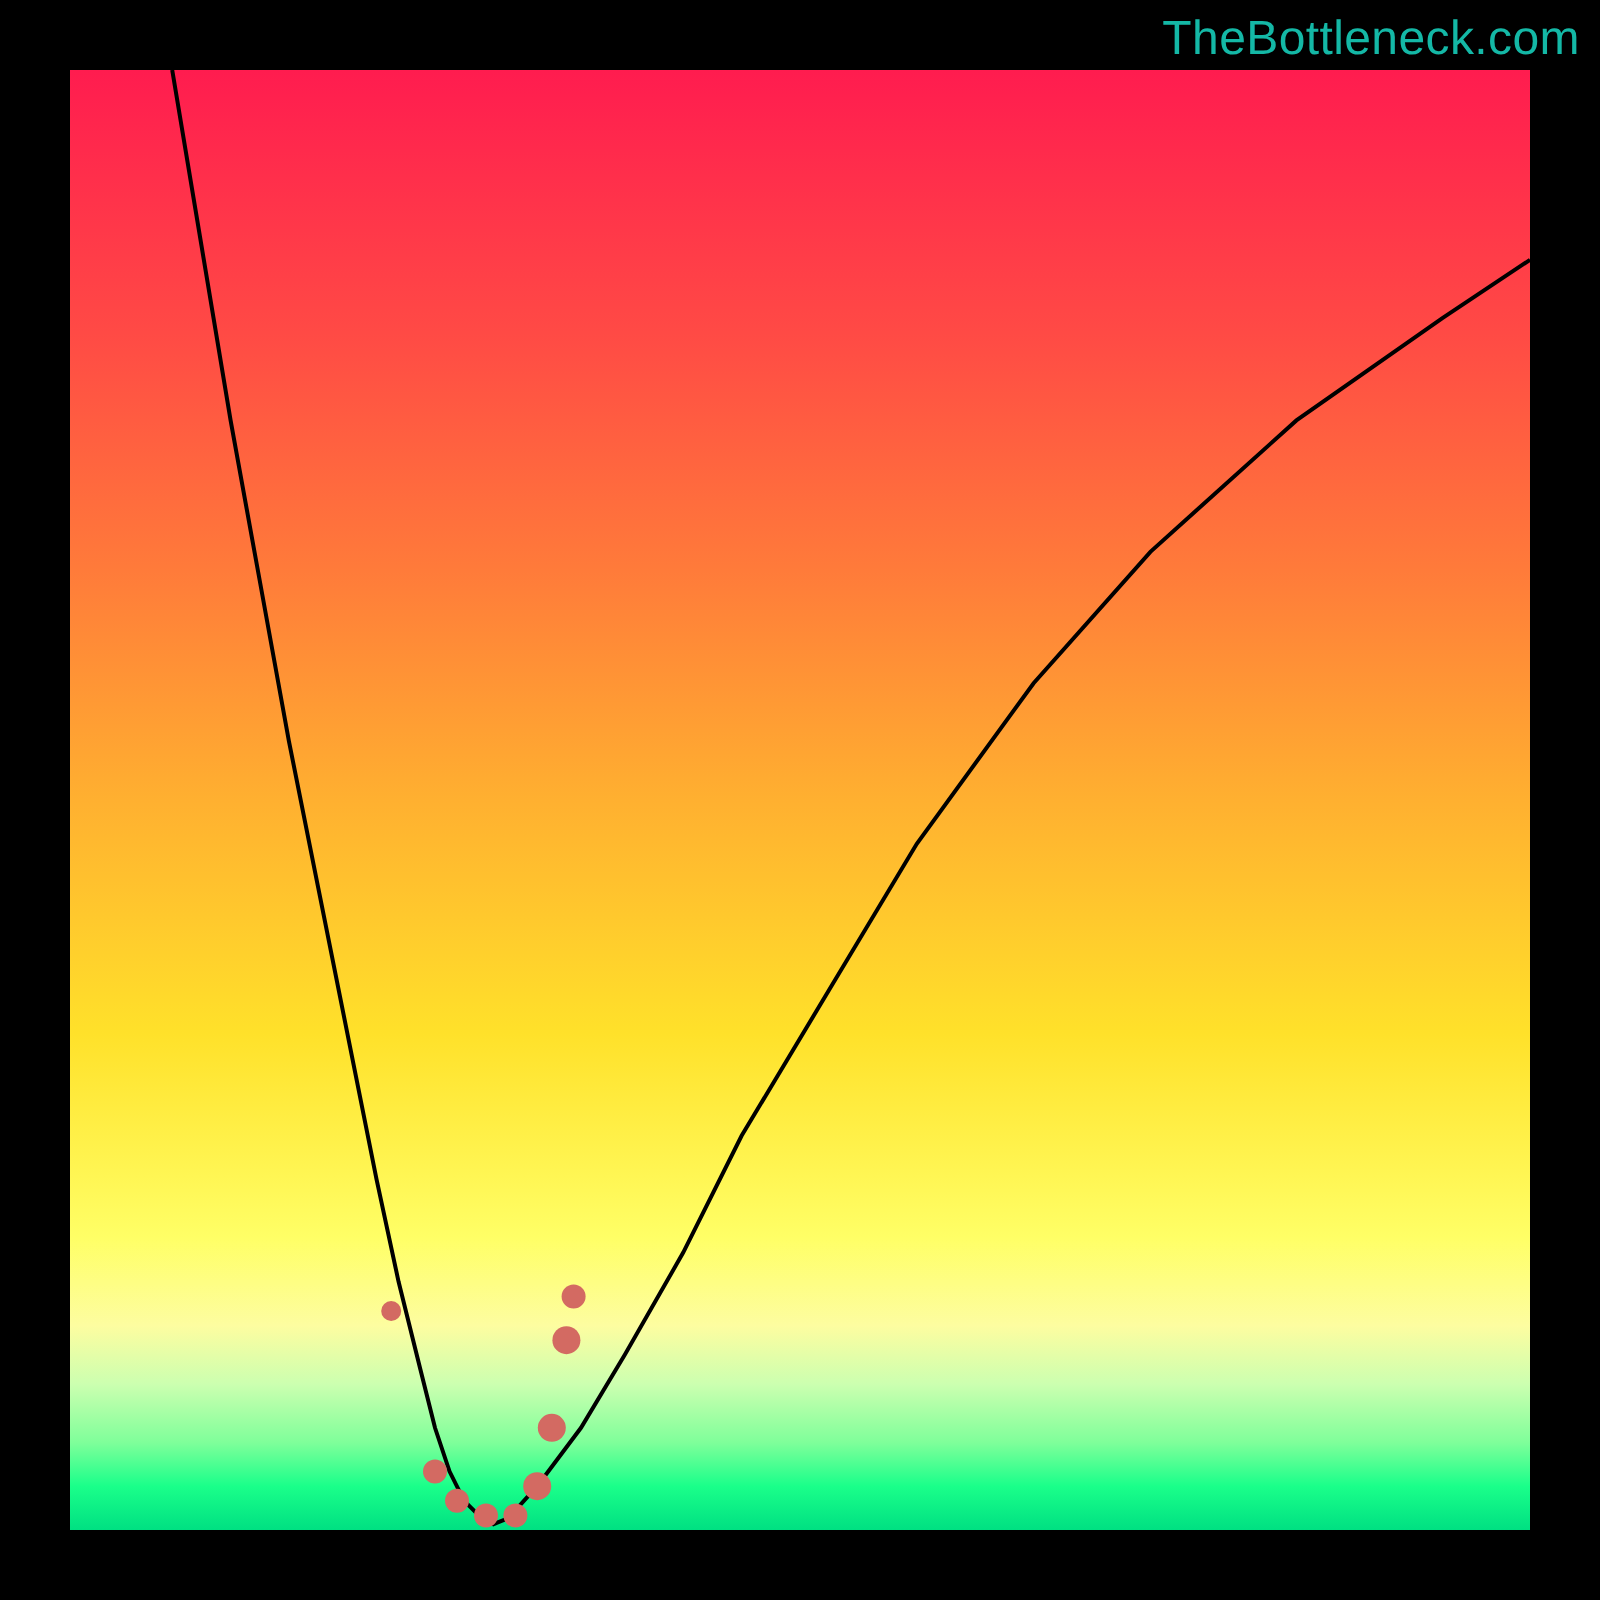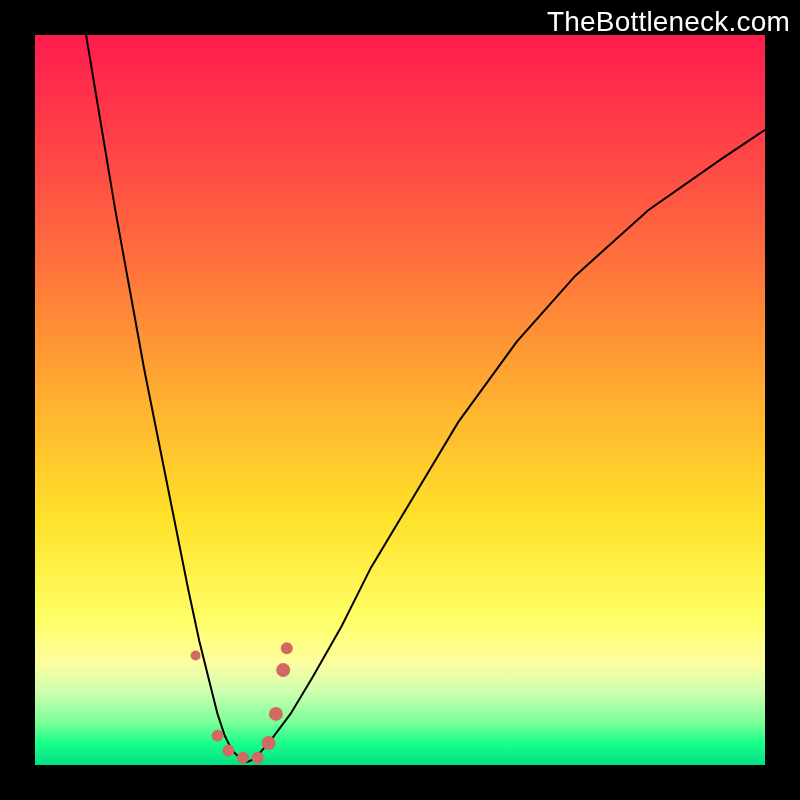--- a/index.html
+++ b/index.html
@@ -15,22 +15,22 @@
     position: absolute;
     left: 0; top: 0;
     width: 800px;
     height: 800px;
     background: #000;
   }
   .watermark {
     position: absolute;
     top: 6px;
     right: 10px;
-    color: #ffffff;
-    font-size: 28px;
+    color: #14b8a6;
+    font-size: 24px;
     font-weight: 500;
     letter-spacing: 0.2px;
   }
   .plot {
     position: absolute;
     left: 35px;
     top: 35px;
     width: 730px;
     height: 730px;
     background: #fff;

